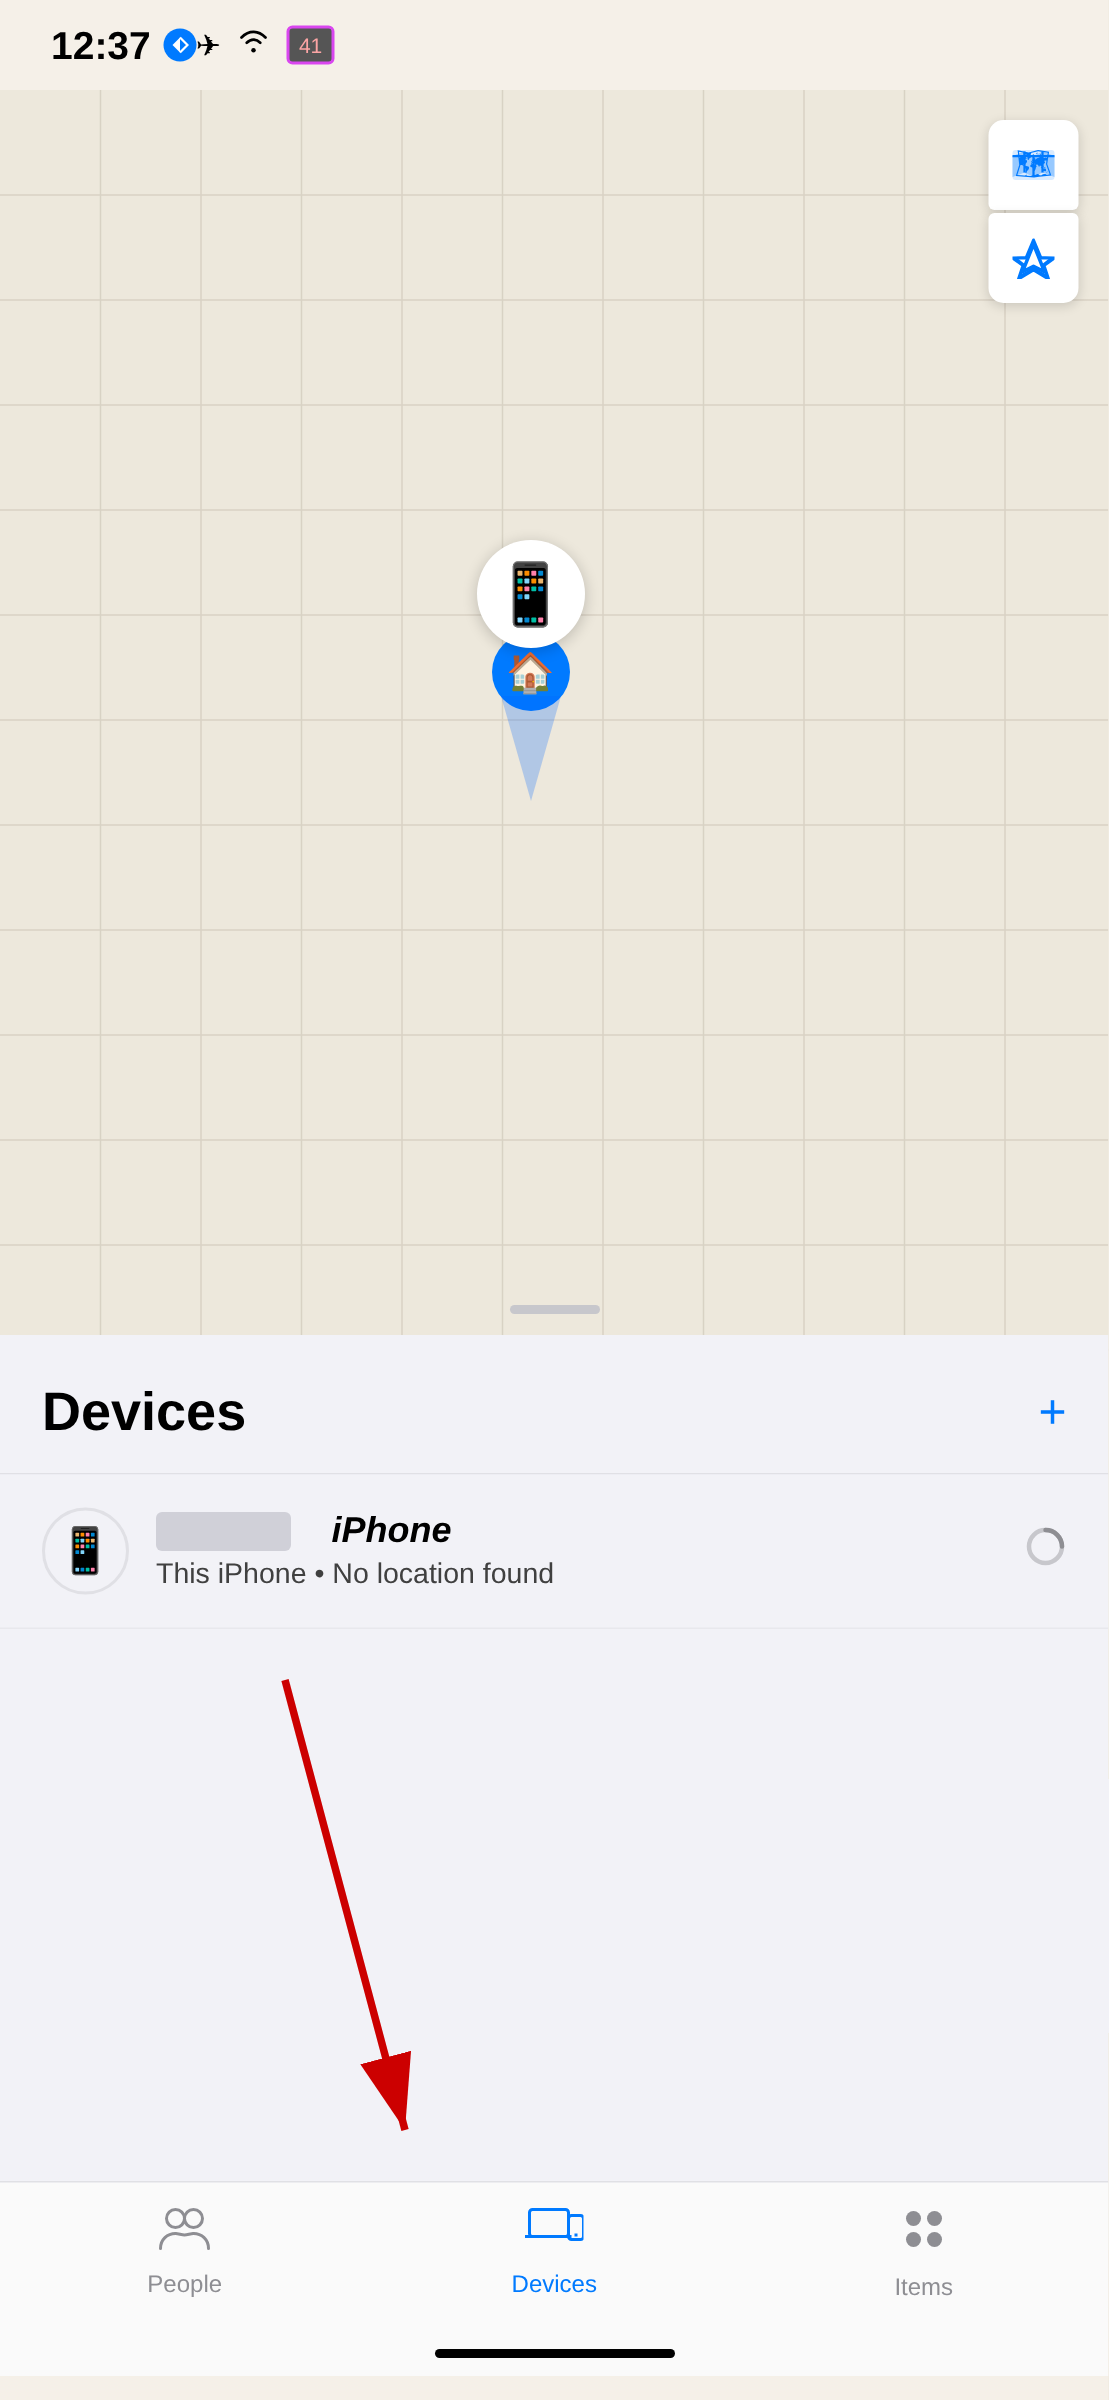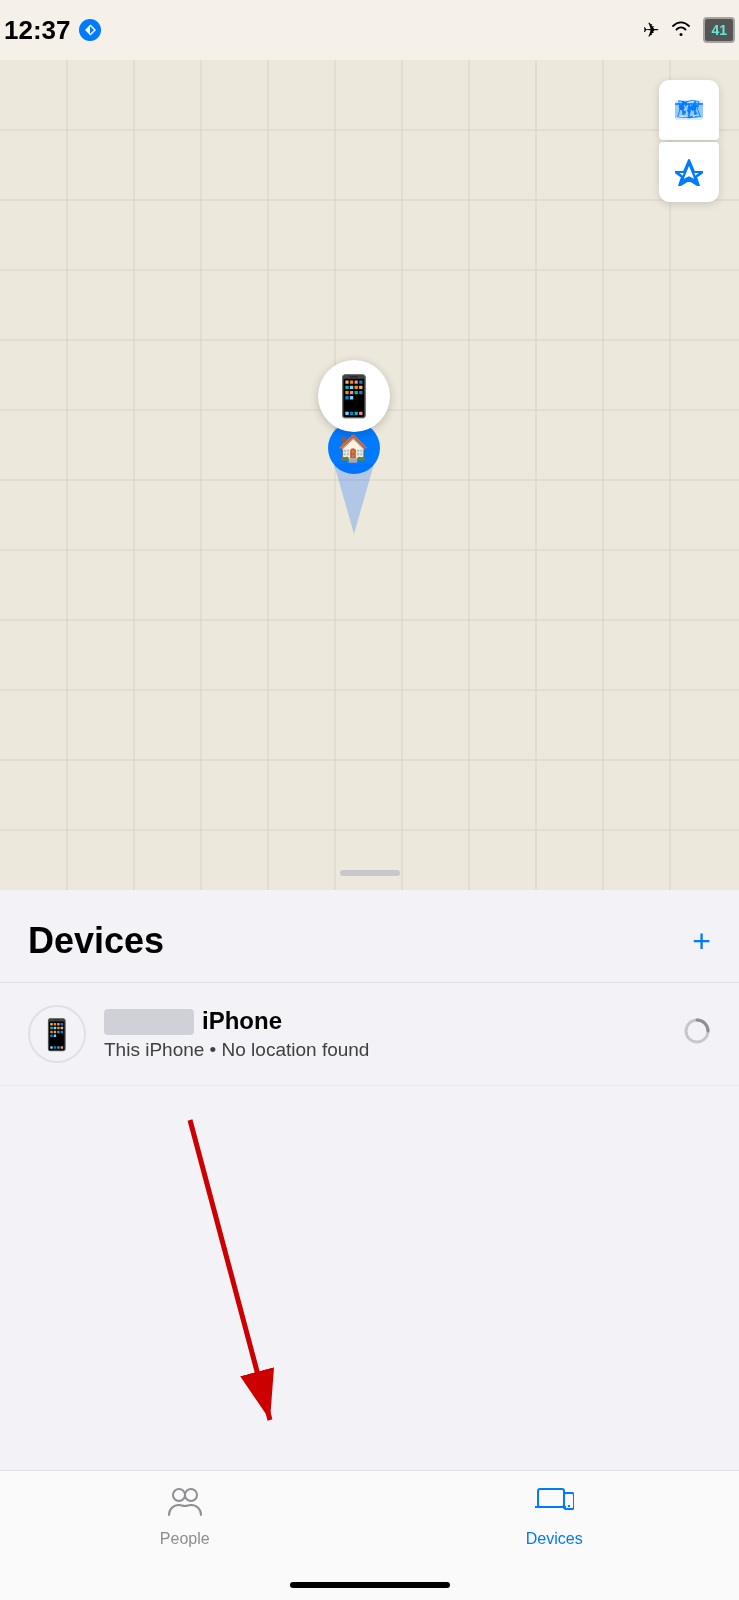--- a/index.html
+++ b/index.html
@@ -14,22 +14,21 @@
     }
 
     
     .status-bar {
       position: absolute;
       top: 0; left: 0; right: 0;
       height: 60px;
       background: #f5f0e8;
       display: flex;
       align-items: center;
-      justify-content: space-between;
-      padding: 0 4px;
+      padding: 0 34px;
       z-index: 100;
     }
     .status-time {
       font-size: 26px;
       font-weight: 700;
       color: #000;
       display: flex;
       align-items: center;
       gap: 8px;
     }
@@ -46,26 +45,26 @@
     }
     .status-right {
       display: flex;
       align-items: center;
       gap: 10px;
     }
     .airplane-icon { font-size: 20px; color: #000; }
     .wifi-icon { font-size: 20px; color: #000; }
     .battery {
       background: #555;
-      color: #5eead4;
+      color: #fca5a5;
       font-size: 14px;
-      font-weight: 700;
+      font-weight: 400;
       padding: 3px 6px;
       border-radius: 4px;
-      border: 2px solid #a3a3a3;
+      border: 2px solid #d946ef;
     }
 
     
     .map-area {
       position: absolute;
       top: 60px;
       left: 0; right: 0;
       height: 860px;
       background: #ede8dc;
       overflow: hidden;
@@ -209,22 +208,23 @@
       align-items: center;
       justify-content: center;
       font-size: 28px;
       flex-shrink: 0;
     }
     .device-info {
       flex: 1;
     }
     .device-name-row {
       display: flex;
-      align-items: flex-end;
-      gap: 8px;
+      align-items: center;
+      gap: 27px;
+      font-style: italic;
     }
     .device-name-placeholder {
       width: 90px;
       height: 26px;
       background: #d0d0d8;
       border-radius: 4px;
     }
     .device-name-text {
       font-size: 24px;
       font-weight: 600;
@@ -241,21 +241,21 @@
       animation: spin 1.5s linear infinite;
     }
     @keyframes spin {
       from { transform: rotate(0deg); }
       to { transform: rotate(360deg); }
     }
 
     
     .tab-bar {
       position: absolute;
-      bottom: 0;
+      bottom: 16px;
       left: 0; right: 0;
       height: 130px;
       background: rgba(250,250,250,0.98);
       border-top: 1px solid #e0e0e5;
       display: flex;
       align-items: flex-start;
       justify-content: space-around;
       padding-top: 14px;
     }
     .tab-item {
@@ -448,16 +448,27 @@
         <rect x="4" y="4" width="26" height="18" rx="2" stroke="#007AFF" stroke-width="2" fill="none"></rect>
         <line x1="1" y1="22" x2="32" y2="22" stroke="#007AFF" stroke-width="2"></line>
 
         <rect x="30" y="8" width="10" height="16" rx="2" stroke="#007AFF" stroke-width="2" fill="none"></rect>
         <line x1="34" y1="21" x2="36" y2="21" stroke="#007AFF" stroke-width="2"></line>
       </svg>
     </div>
     <span class="tab-label active">Devices</span>
   </div>
 
+  <div class="tab-item">
+    <div class="tab-icon">
+      <svg width="34" height="34" viewBox="0 0 34 34" fill="none">
+        <circle cx="10" cy="10" r="5" fill="#8e8e93"></circle>
+        <circle cx="24" cy="10" r="5" fill="#8e8e93"></circle>
+        <circle cx="10" cy="24" r="5" fill="#8e8e93"></circle>
+        <circle cx="24" cy="24" r="5" fill="#8e8e93"></circle>
+      </svg>
+    </div>
+    <span class="tab-label">Items</span>
+  </div>
 
 
   <div class="tab-indicator"></div>
 </div>
 
 </body></html>

